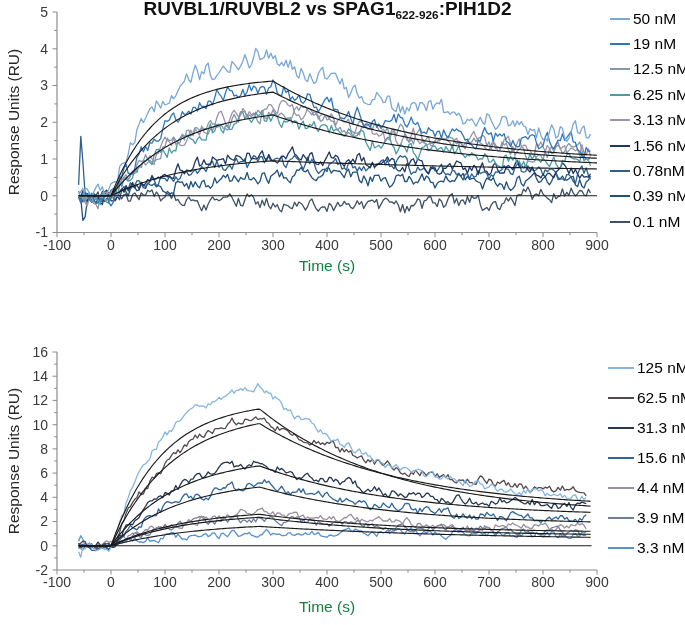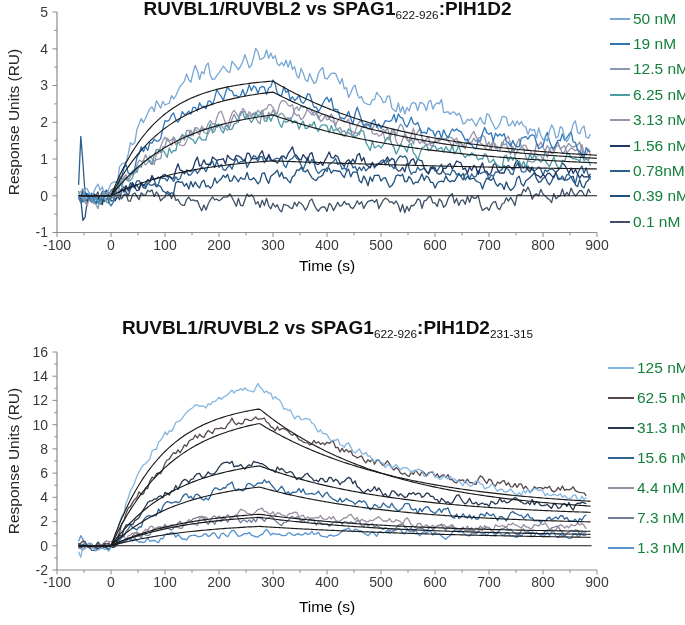--- a/index.html
+++ b/index.html
@@ -10,46 +10,46 @@
   }
   .chart-block{position:relative;width:685px;}
   #block-0{height:313px;}
   #block-1{height:312px;}
   .chart-title{
     position:absolute;left:55px;width:545px;text-align:center;
     font-size:19px;font-weight:bold;color:#111111;white-space:nowrap;z-index:2;
   }
   #block-0 .chart-title{top:-2px;}
   #block-1 .chart-title{top:4px;}
-  .chart-title .sub{font-size:0.62em;vertical-align:-0.32em;font-weight:normal;}
+  .chart-title .sub{font-size:0.62em;vertical-align:-0.32em;font-weight:bold;}
   .y-axis-title{
     position:absolute;left:14px;white-space:nowrap;font-size:15.5px;color:#262626;
     transform:translate(-50%,-50%) rotate(-90deg);
   }
   #block-0 .y-axis-title{top:122px;}
   #block-1 .y-axis-title{top:148px;}
   .x-axis-title{
     position:absolute;left:57px;width:540px;text-align:center;
-    font-size:15.5px;color:#000000;
+    font-size:15.5px;color:#15803d;
   }
   #block-0 .x-axis-title{top:257px;}
   #block-1 .x-axis-title{top:285px;}
   svg.plot{position:absolute;left:0;top:0;}
   svg text{font-family:"Liberation Sans","DejaVu Sans",sans-serif;}
   .tick-label{font-size:14px;fill:#3a3a3a;}
   .legend{position:absolute;display:flex;flex-direction:column;z-index:2;}
   #block-0 .legend{left:610px;top:6px;}
   #block-1 .legend{left:608px;top:40px;}
   .legend .row{display:flex;align-items:center;}
   #block-0 .legend .row{height:25.4px;}
   #block-1 .legend .row{height:30px;}
   .legend .swatch{height:0;border-top:2.6px solid #000;margin-right:3px;flex:0 0 auto;}
   #block-0 .legend .swatch{width:20px;}
   #block-1 .legend .swatch{width:26px;}
-  .legend .lbl{font-size:15.5px;color:#15803d;white-space:nowrap;}
+  .legend .lbl{font-size:15.5px;color:#000000;white-space:nowrap;}
 </style>
 </head>
 <body>
 
 <div>
 
   <section class="chart-block" id="block-0">
     <div class="chart-title" id="title-0"><span>RUVBL1/RUVBL2 vs SPAG1</span><span class="sub">622-926</span><span>:PIH1D2</span></div>
     <div class="y-axis-title">Response Units (RU)</div>
     <svg class="plot" id="svg-0" width="685" height="313" viewBox="0 0 685 313">
@@ -168,21 +168,20 @@
           <span class="lbl">0.39 nM</span>
         </div>
         <div class="row">
           <span class="swatch" style="border-top-color: rgb(62, 81, 102);"></span>
           <span class="lbl">0.1 nM</span>
         </div>
       </div>
   </section>
 
   <section class="chart-block" id="block-1">
-    <div class="chart-title" id="title-1"><span>RUVBL1/RUVBL2 vs SPAG1</span><span class="sub">622-926</span><span>:PIH1D2</span><span class="sub">231-315</span></div>
     <div class="y-axis-title">Response Units (RU)</div>
     <svg class="plot" id="svg-1" width="685" height="312" viewBox="0 0 685 312">
         <g>
           <line x1="57" y1="39" x2="57" y2="257" stroke="#8c8c8c" stroke-width="1.2"></line>
           <line x1="57" y1="257" x2="597" y2="257" stroke="#8c8c8c" stroke-width="1.2"></line>
           <line x1="57.0" y1="257" x2="57.0" y2="261.5" stroke="#8c8c8c" stroke-width="1"></line>
           <line x1="84.0" y1="257" x2="84.0" y2="259.8" stroke="#8c8c8c" stroke-width="1"></line>
           <line x1="111.0" y1="257" x2="111.0" y2="261.5" stroke="#8c8c8c" stroke-width="1"></line>
           <line x1="138.0" y1="257" x2="138.0" y2="259.8" stroke="#8c8c8c" stroke-width="1"></line>
           <line x1="165.0" y1="257" x2="165.0" y2="261.5" stroke="#8c8c8c" stroke-width="1"></line>
@@ -285,22 +284,22 @@
         <div class="row">
           <span class="swatch" style="border-top-color: rgb(47, 102, 154);"></span>
           <span class="lbl">15.6 nM</span>
         </div>
         <div class="row">
           <span class="swatch" style="border-top-color: rgb(154, 143, 160);"></span>
           <span class="lbl">4.4 nM</span>
         </div>
         <div class="row">
           <span class="swatch" style="border-top-color: rgb(111, 126, 153);"></span>
-          <span class="lbl">7.3 nM</span>
+          <span class="lbl">3.9 nM</span>
         </div>
         <div class="row">
           <span class="swatch" style="border-top-color: rgb(86, 147, 206);"></span>
-          <span class="lbl">1.3 nM</span>
+          <span class="lbl">3.3 nM</span>
         </div>
       </div>
   </section>
 
 </div>
 
 </body></html>

